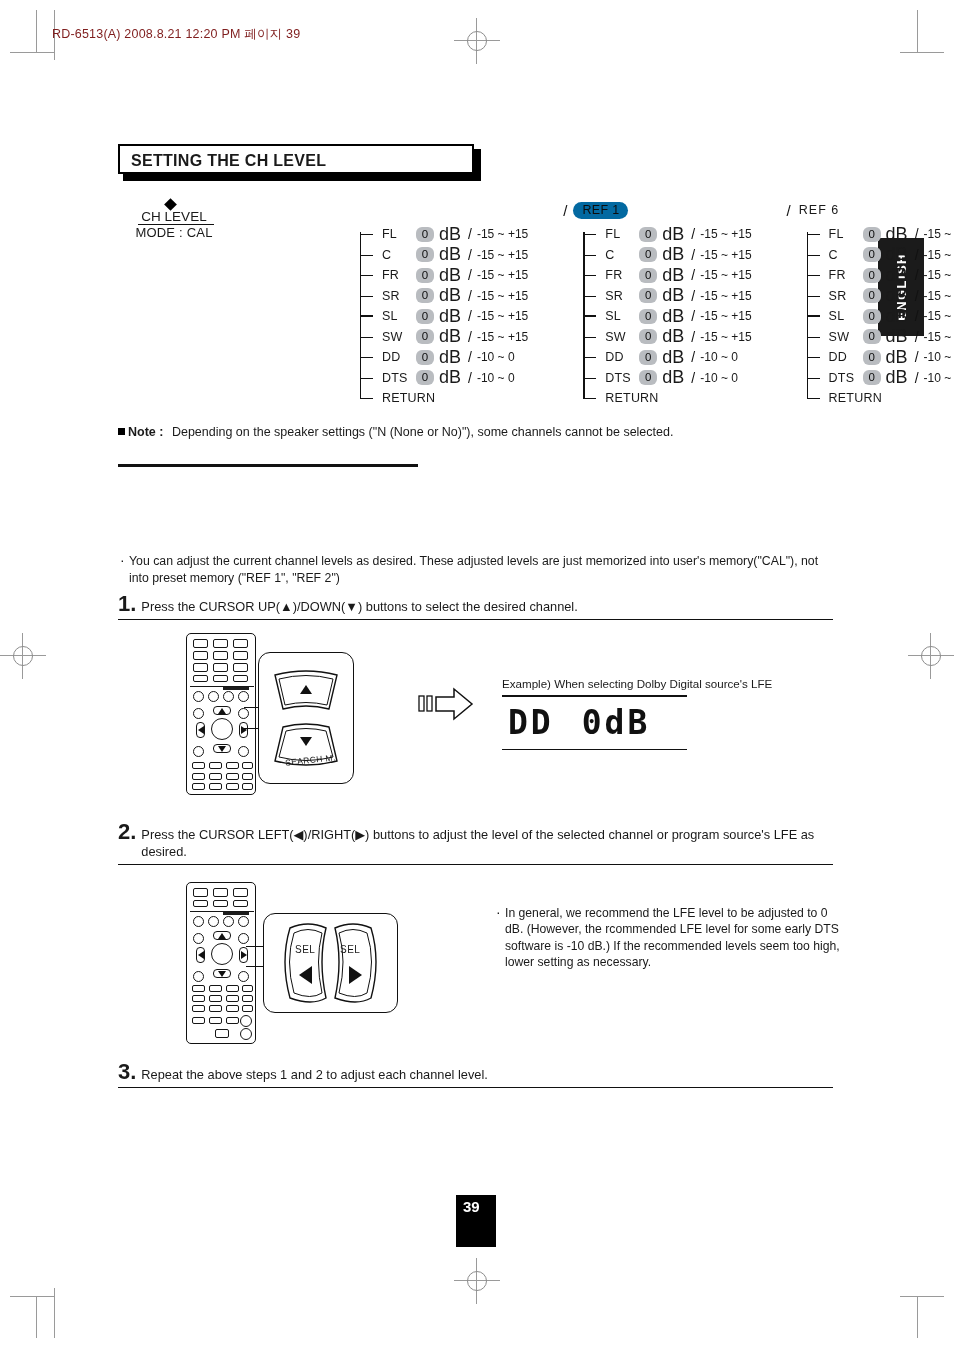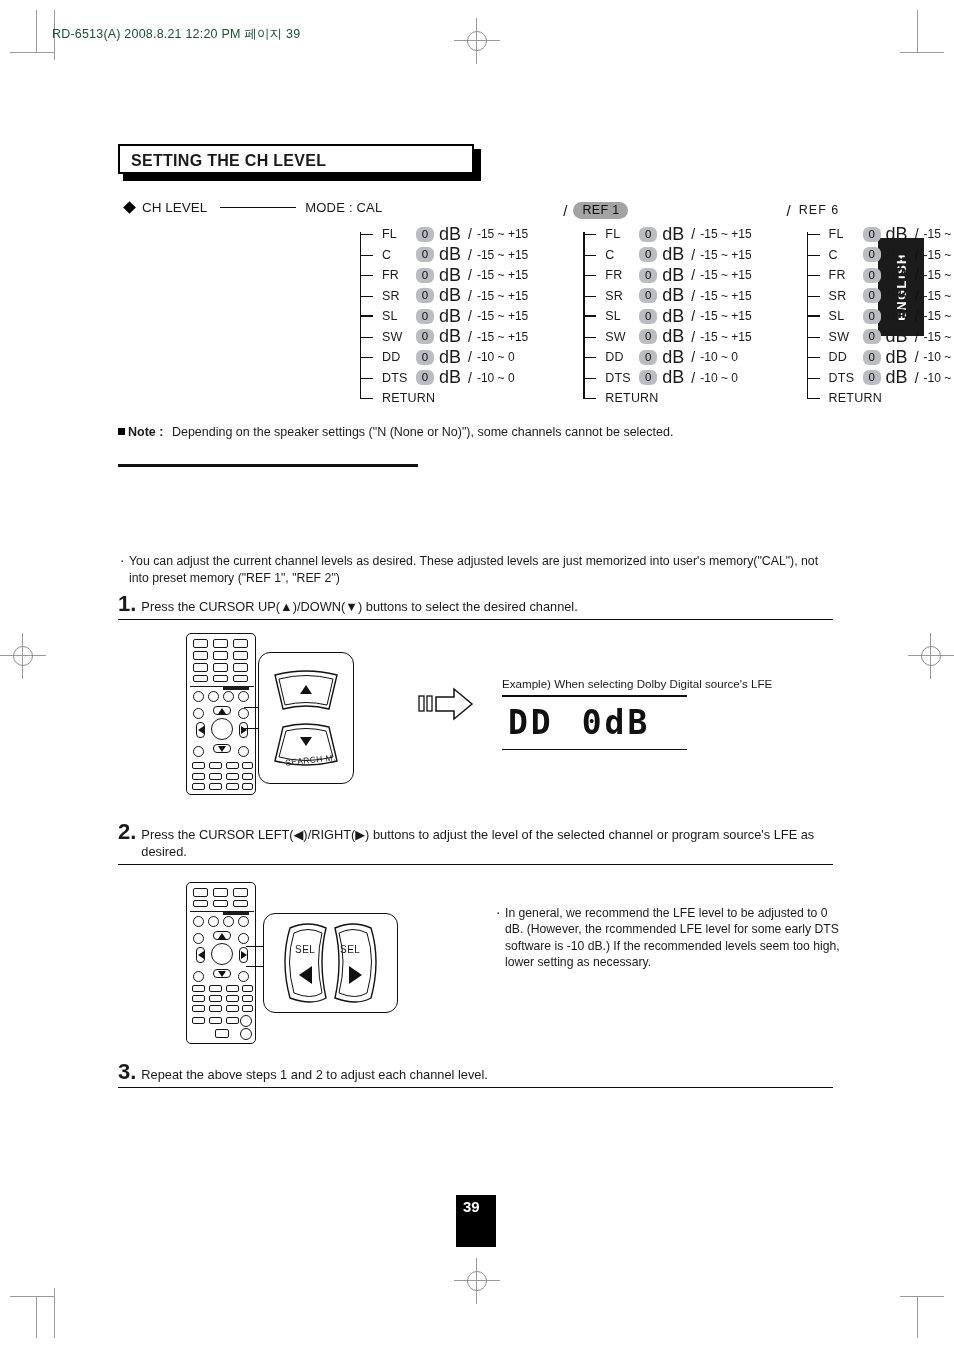--- a/index.html
+++ b/index.html
@@ -38,21 +38,21 @@
     position: absolute; top: 22px; left: 0; height: 1px; width: 46px;
     background: #9a9a9a;
   }
 
   
   .runhead {
     position: absolute;
     left: 52px; top: 26px;
     font-size: 12.5px;
     letter-spacing: 0.2px;
-    color: #14532d;
+    color: #7f1d1d;
     white-space: nowrap;
   }
 
   
   .title-wrap {
     position: absolute;
     left: 118px; top: 144px;
     width: 358px;
   }
   .title-shadow {
@@ -95,20 +95,21 @@
   }
 
   
   .chlevel-row {
     position: absolute;
     left: 125px; top: 200px;
     display: flex;
     align-items: center;
     font-size: 13.5px;
     white-space: nowrap;
+    flex-direction: column;
   }
   .diamond {
     display: inline-block;
     width: 9px; height: 9px;
     background: #000;
     transform: rotate(45deg);
     margin-right: 8px;
   }
   .chlevel-row .lead {
     display: inline-block;
@@ -134,21 +135,21 @@
     margin-bottom: 4px;
   }
   .slash {
     font-size: 15px;
     margin-right: 6px;
     color: #111;
   }
   .ref-badge {
     display: inline-block;
     padding: 1px 9px 2px 9px;
-    background: #a3a3a3;
+    background: #0369a1;
     border-radius: 9px;
     font-size: 12.5px;
     letter-spacing: .3px;
     color: #0d0d0d;
   }
   .ref-plain {
     display: inline-block;
     font-size: 12.5px;
     letter-spacing: 1px;
     padding: 1px 2px;

